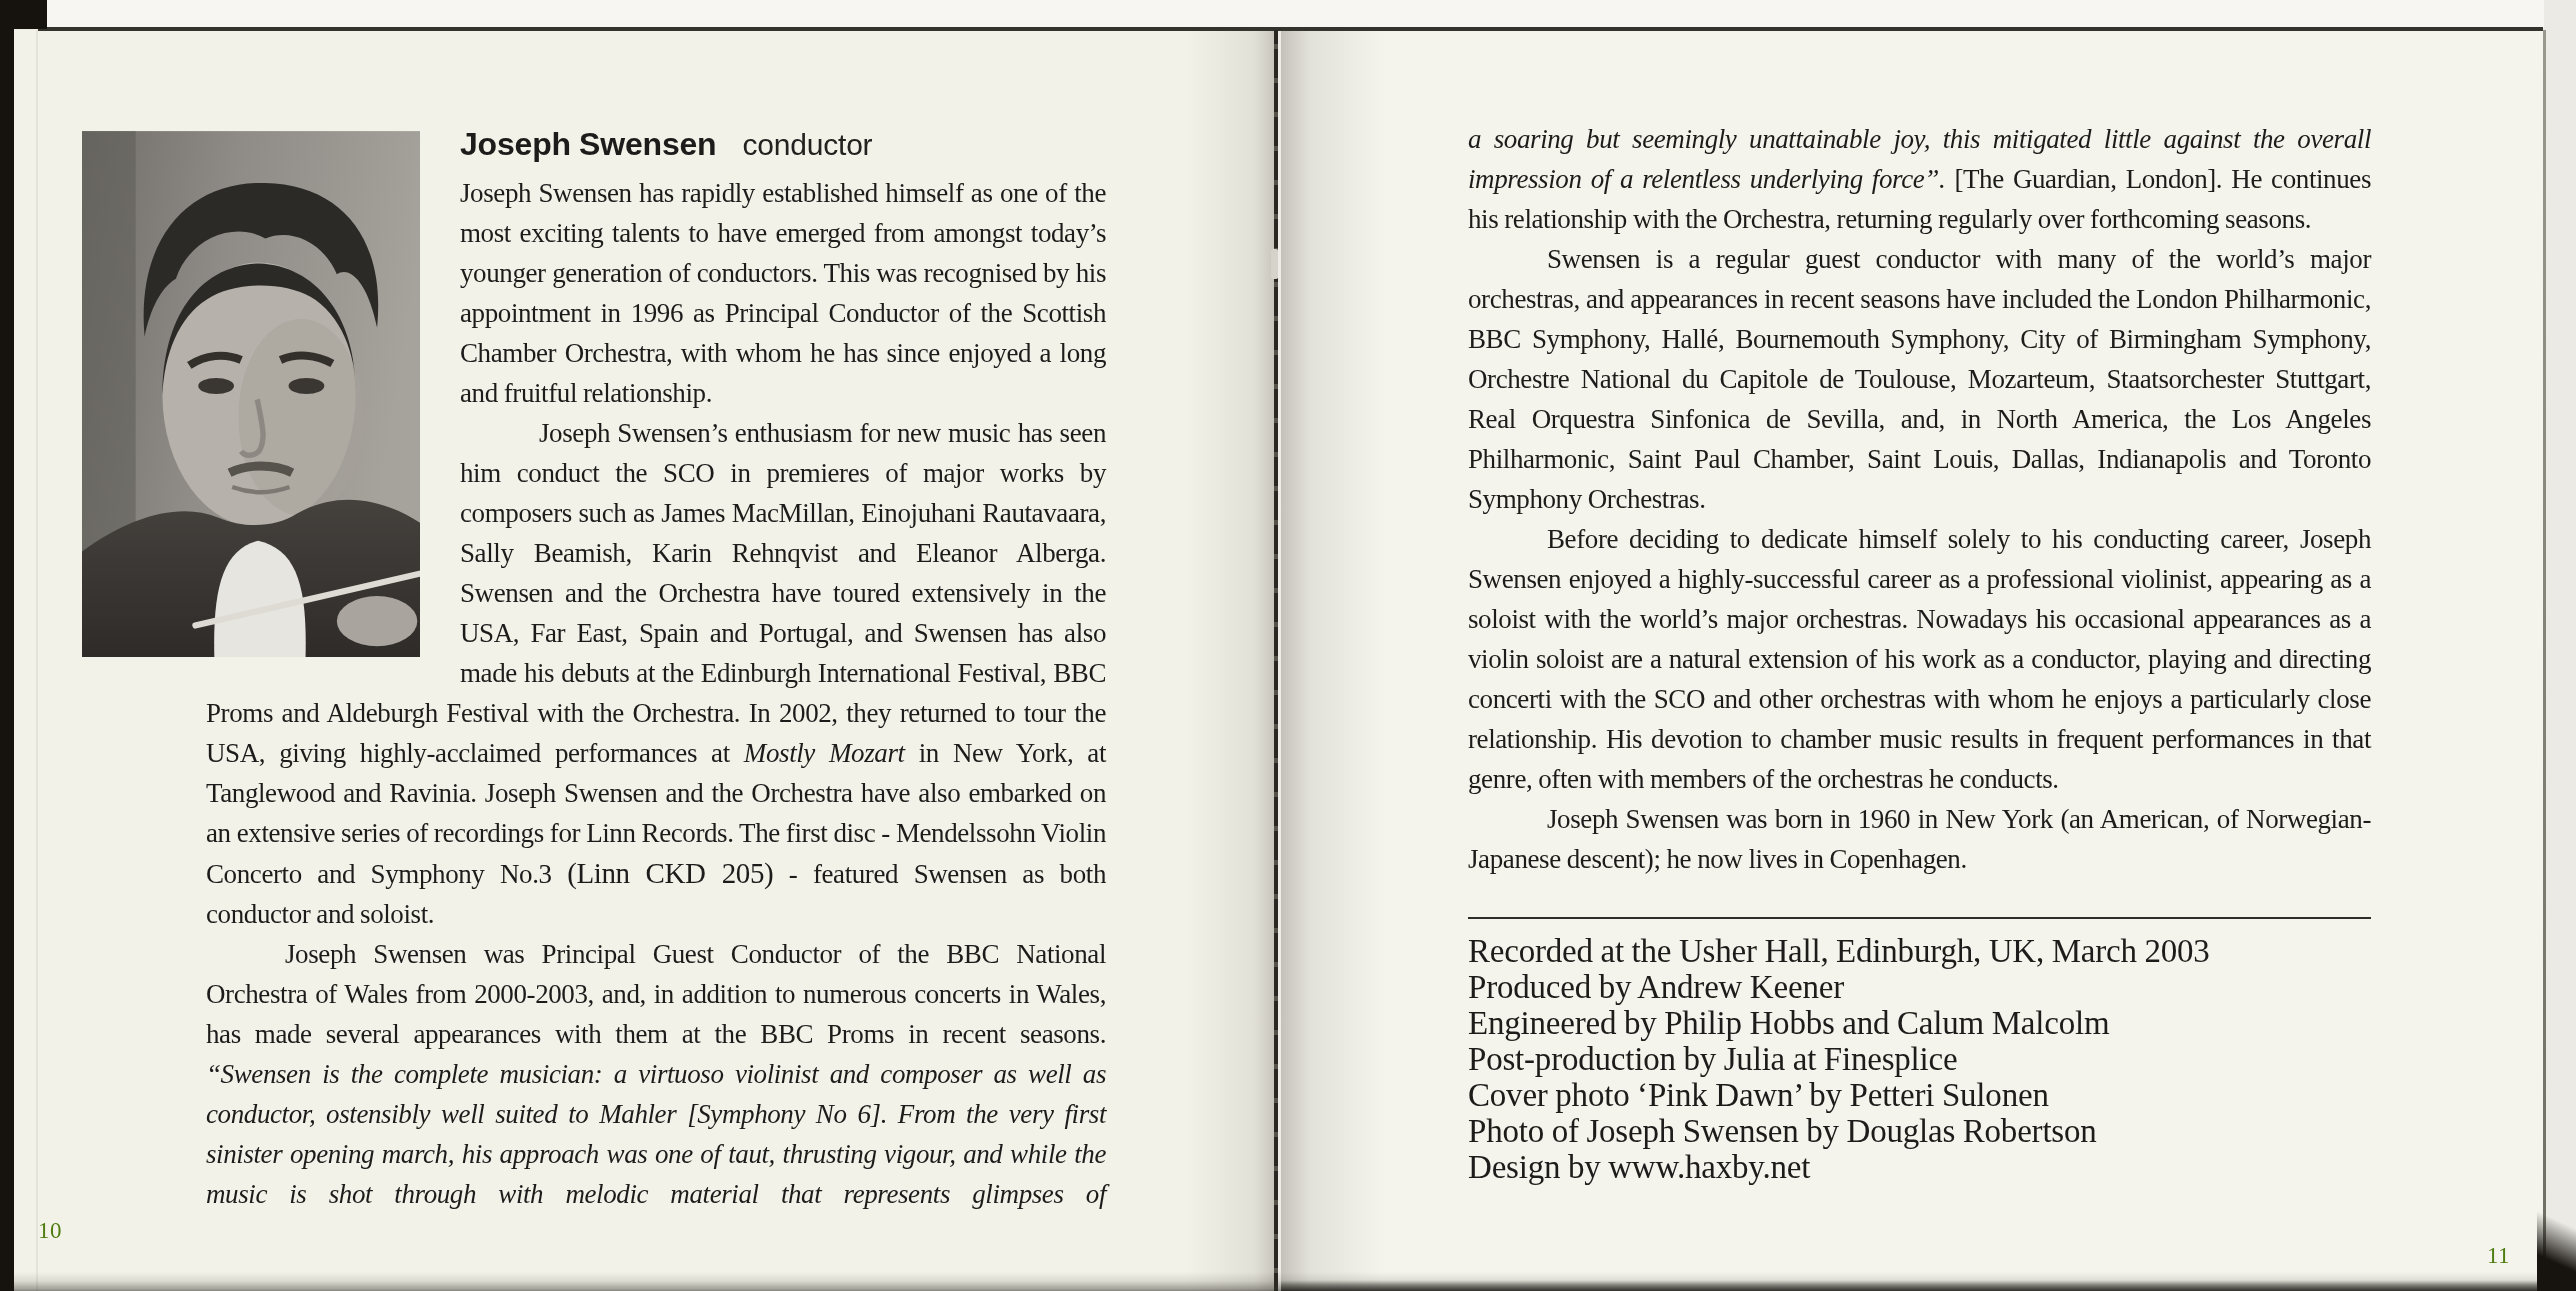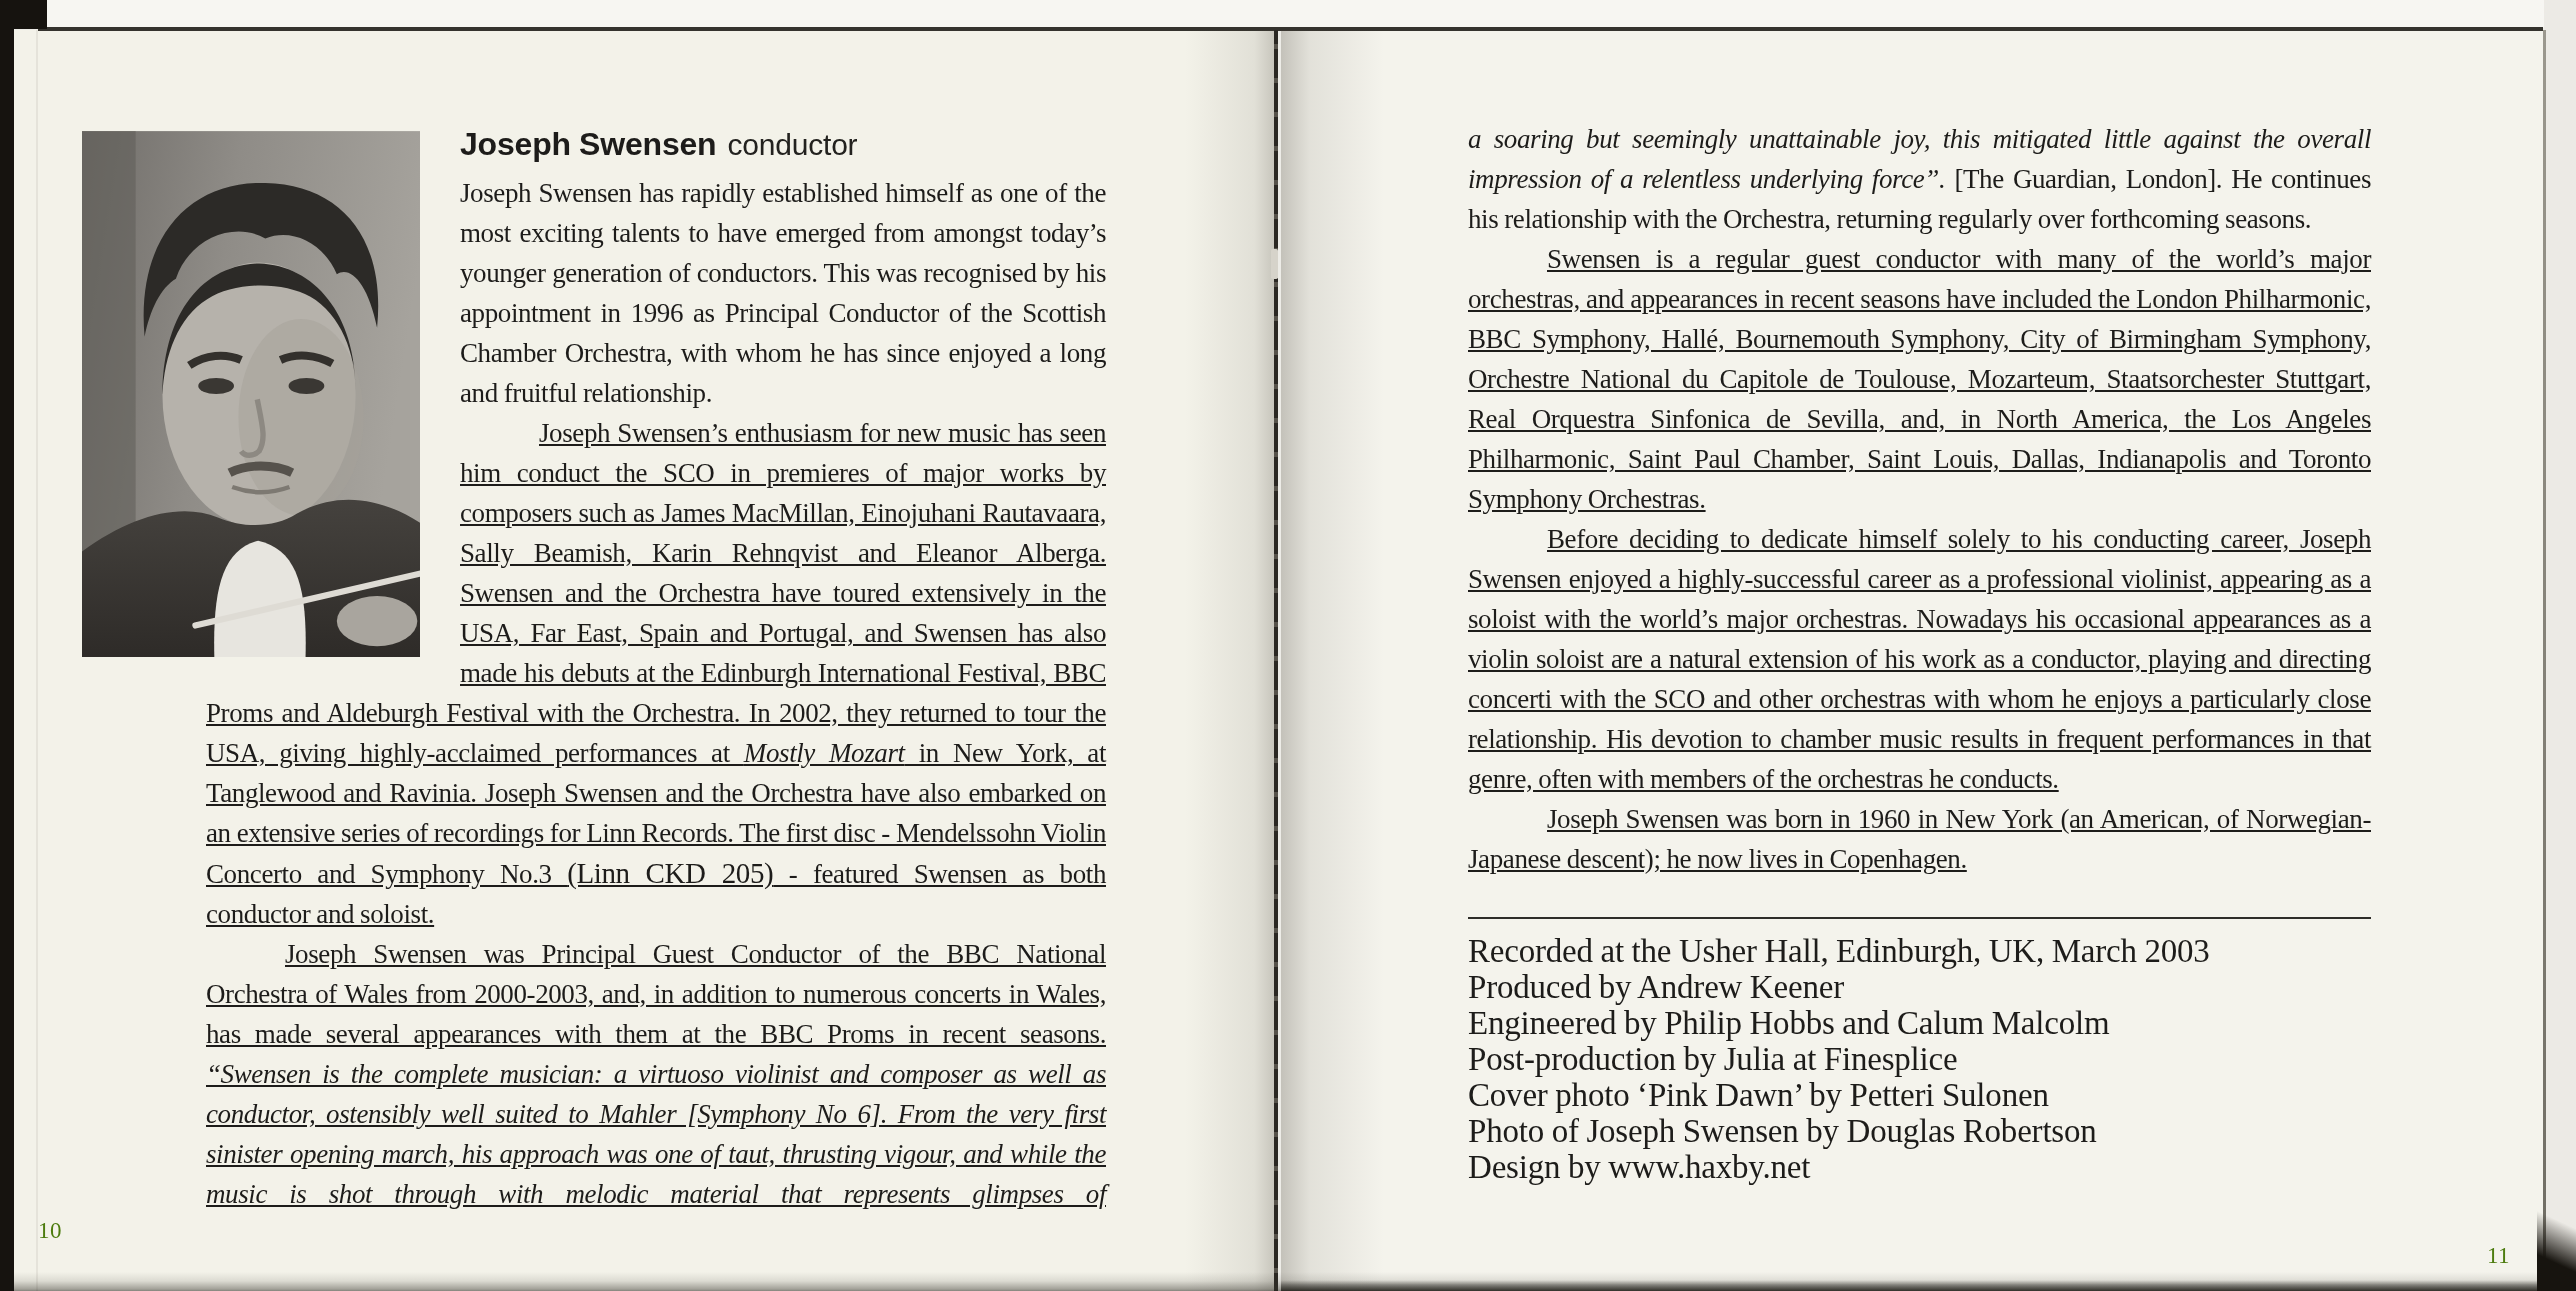--- a/index.html
+++ b/index.html
@@ -42,23 +42,23 @@
   .lp-text{
     position:absolute;left:206px;top:123px;width:900px;
     font-size:27px;line-height:40px;letter-spacing:-0.4px;word-spacing:-0.4px;
     text-align:justify;
   }
   .float-spacer{float:left;width:254px;height:533px;}
   h1.booklet-heading{
     margin:0 0 7.2px 0;font-family:"Liberation Sans","DejaVu Sans",sans-serif;
     font-size:32px;line-height:43px;font-weight:700;letter-spacing:-0.2px;text-align:left;
   }
-  h1.booklet-heading .role{font-weight:400;font-size:30px;margin-left:11px;color:#23221f;}
+  h1.booklet-heading .role{font-weight:400;font-size:30px;margin-left:26px;color:#23221f;}
   .lp-text p,.rp-text p{margin:0;}
-  .indent{text-indent:79px;text-decoration:underline;}
+  .indent{text-indent:79px;}
   .q{font-style:italic;}
   .linn{font-size:29px;}
   .force-justify{text-align-last:justify;}
   .rp-text{
     position:absolute;left:1440px;top:119px;width:903px;
     font-size:27px;line-height:40px;letter-spacing:-0.4px;word-spacing:-0.4px;
     text-align:justify;
     margin-left:28px;
   }
   .credits-divider{border:none;border-top:2.7px solid #2e2d29;margin:38px 0 0 0;}

